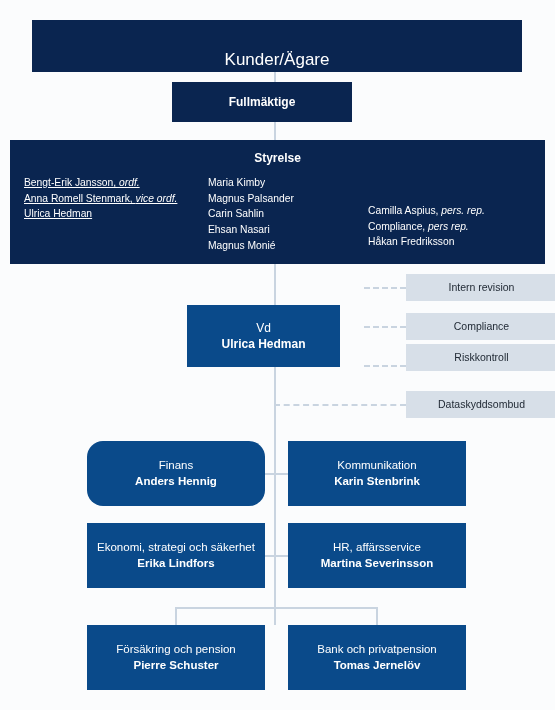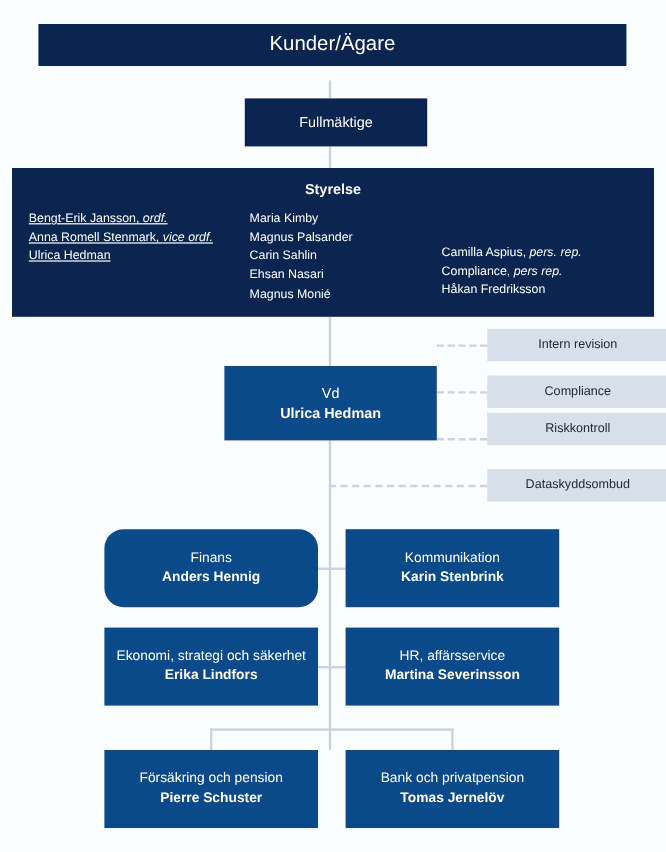--- a/index.html
+++ b/index.html
@@ -43,31 +43,32 @@
     font-weight: 400;
   }
   .unit-person {
     font-size: 11.5px;
     font-weight: 700;
   }
 
   
   #owners {
     left: 32px; top: 20px;
-    width: 490px; height: 35px;
+    width: 490px; height: 52px;
     font-size: 17px;
     font-weight: 400;
+    justify-content: flex-end;
   }
 
   
   #assembly {
-    left: 204px; top: 82px;
-    width: 152px; height: 40px;
+    left: 172px; top: 82px;
+    width: 180px; height: 40px;
     font-size: 12px;
-    font-weight: 400;
+    font-weight: 700;
   }
 
   
   #board {
     left: 10px; top: 140px;
     width: 535px; height: 124px;
     display: block;
     padding: 10px 0 0 0;
   }
   #board .board-heading {
@@ -88,21 +89,21 @@
     text-align: left;
   }
   #board .board-col:nth-child(1) { width: 184px; text-decoration: underline; }
   #board .board-col:nth-child(2) { width: 160px; }
   #board .board-col:nth-child(3) { width: 163px; margin-top: 28px; }
   #board .board-col .role { font-style: italic; }
 
   
   #vd {
     left: 187px; top: 305px;
-    width: 177px; height: 62px;
+    width: 153px; height: 62px;
   }
   #vd .unit-title { font-size: 12px; }
   #vd .unit-person { font-size: 12px; }
 
   
   .control {
     left: 406px;
     width: 151px; height: 27px;
     font-size: 10.5px;
     font-weight: 400;

